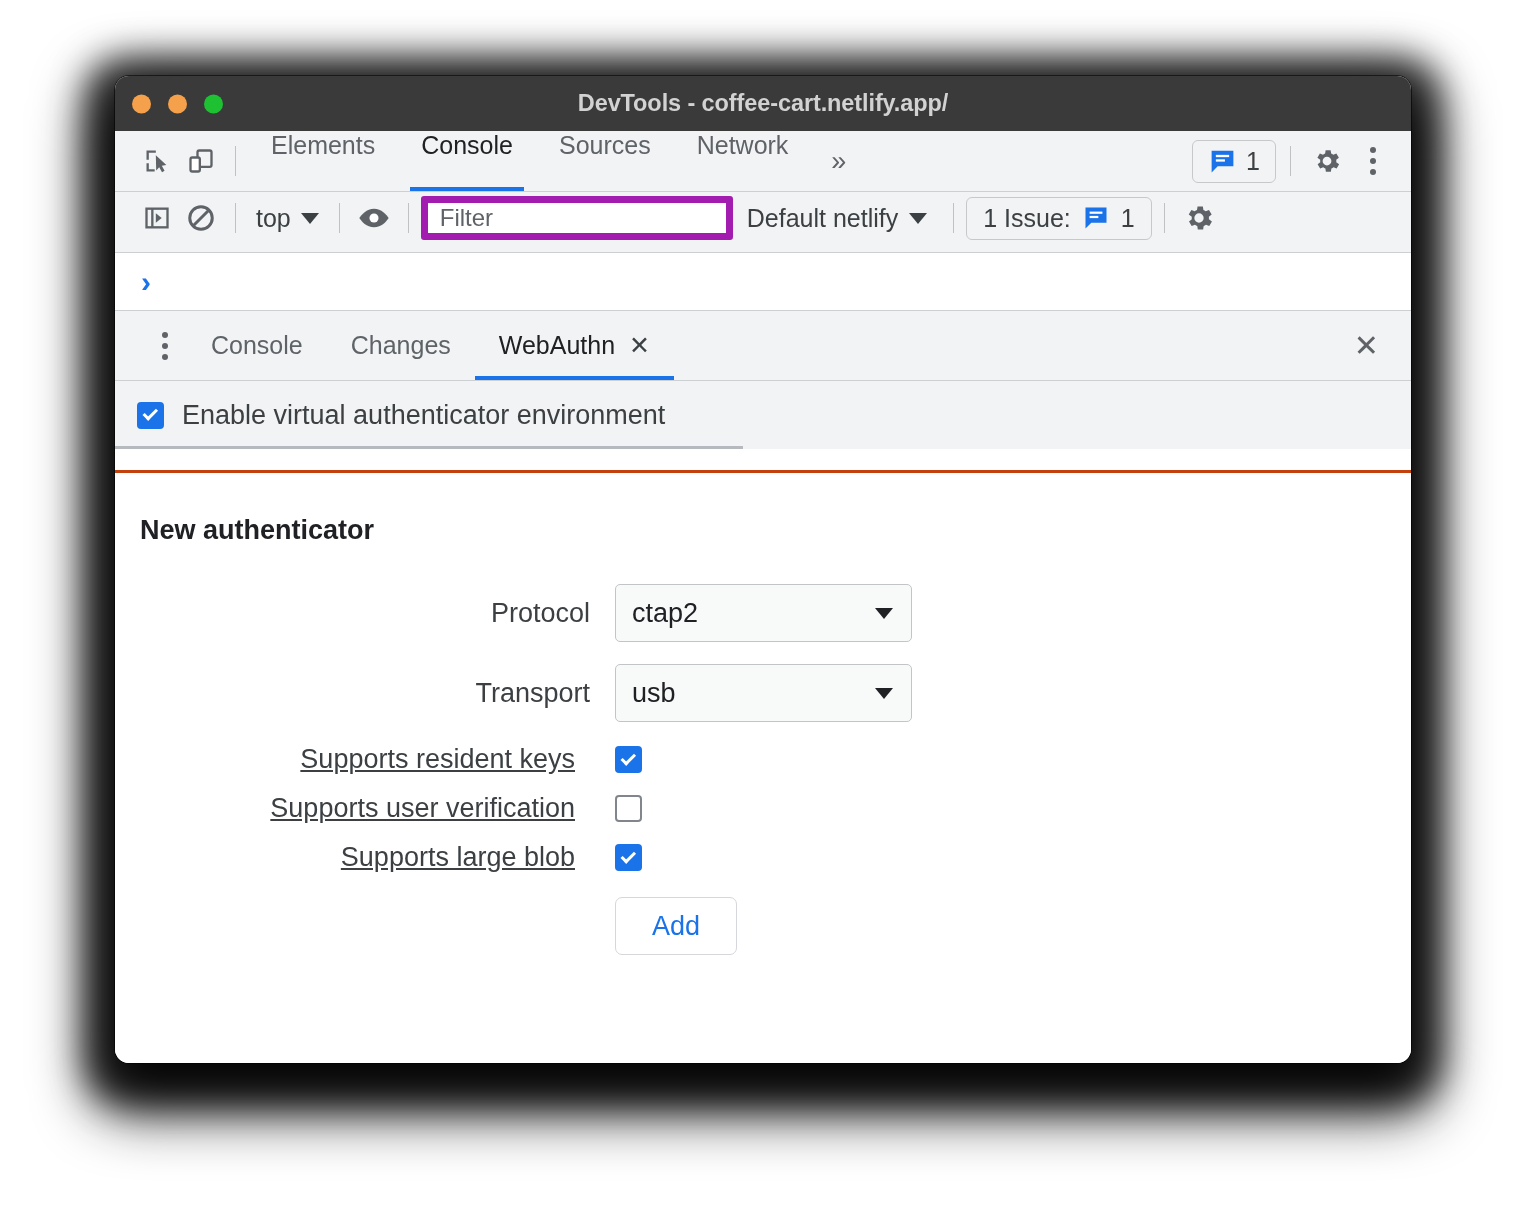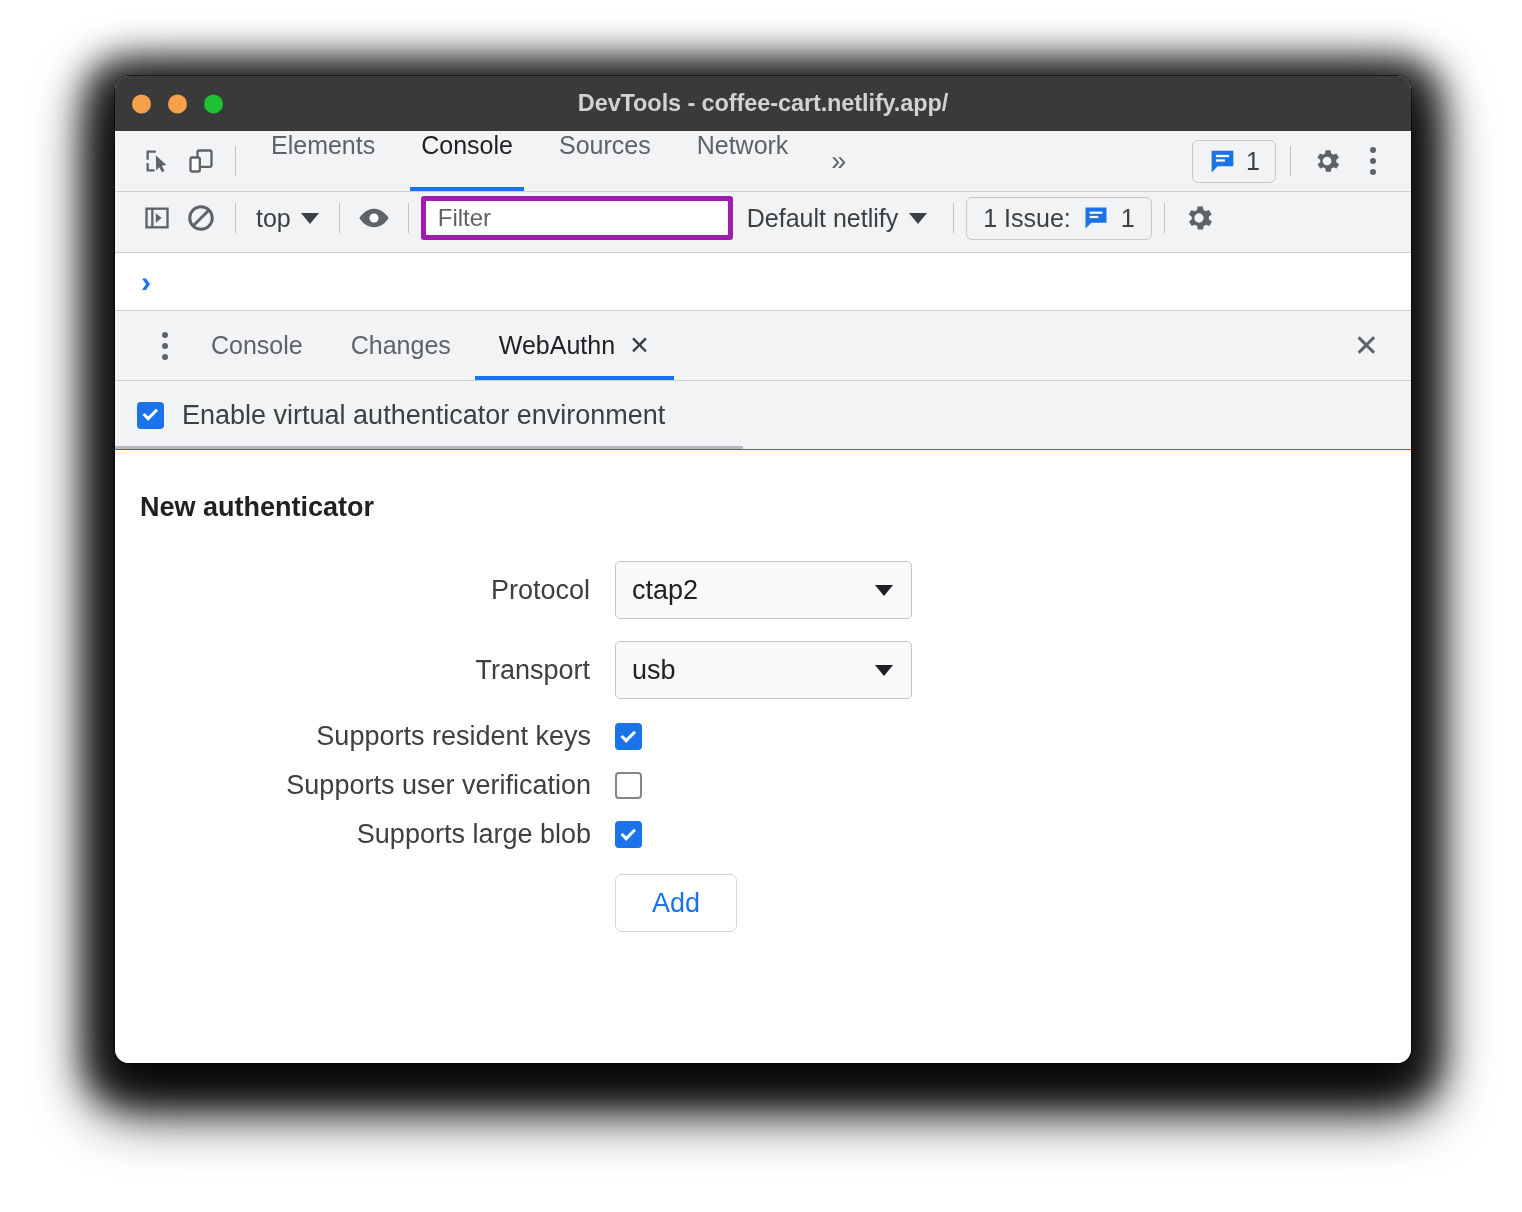--- a/index.html
+++ b/index.html
@@ -104,21 +104,21 @@
     border-bottom: 1px solid #cdd0d3;
     display: flex;
     align-items: center;
     padding: 0 16px 8px 20px;
   }
   .ctx-select { display: flex; align-items: center; gap: 10px; font-size: 25px; color: #3c4043; padding: 0 8px; }
   .caret { width: 0; height: 0; border-left: 9px solid transparent; border-right: 9px solid transparent; border-top: 11px solid #3c4043; }
   #filter-input {
     width: 312px; height: 44px;
     background: #ffffff;
-    border: 5px solid #a21caf;
+    border: 7px solid #a21caf;
     border-radius: 3px;
     font-size: 24px;
     color: #5f6368;
     padding: 0 12px;
     font-family: "Liberation Sans", sans-serif;
     outline: none;
   }
   #filter-input::placeholder { color: #5f6368; opacity: 1; }
   .levels { display: flex; align-items: center; gap: 11px; font-size: 25px; color: #3c4043; padding: 0 14px; }
   .issue-btn {
@@ -200,21 +200,22 @@
     border-bottom: 3.5px solid #fff;
     transform: rotate(-45deg) translate(1px, -2px);
   }
   #enable-label { font-size: 27px; color: #3c4043; margin-left: 18px; }
 
   
   #webauthn-body {
     background: #ffffff;
     height: calc(100% - 55px - 61px - 61px - 58px - 70px - 68px);
     padding: 42px 0 0 0;
-    border-top: 1px solid #c2410c;
+    border-top: 3px solid #c2410c;
+    margin-top: 21px;
   }
   #section-title {
     font-size: 27px; font-weight: bold; color: #202124;
     margin-left: 25px; margin-bottom: 38px;
   }
   .form-row {
     display: flex; align-items: center;
     margin-bottom: 22px;
   }
   .form-label {
@@ -235,21 +236,21 @@
     color: #202124;
     position: relative;
   }
   .sel .scaret {
     position: absolute; right: 18px;
     width: 0; height: 0;
     border-left: 9px solid transparent; border-right: 9px solid transparent;
     border-top: 11px solid #202124;
   }
   .cb-row { display: flex; align-items: center; margin-bottom: 18px; }
-  .cb-row .form-label { padding-right: 24px; }
+  .cb-row .form-label { padding-right: 40px; text-decoration: underline; }
   #add-row { display: flex; align-items: flex-start; margin-top: 24px; }
   #add-button {
     width: 122px; height: 58px;
     background: #ffffff;
     border: 1px solid #d5d7da;
     border-radius: 7px;
     font-size: 27px;
     color: #1a73e8;
     font-family: "Liberation Sans", sans-serif;
     cursor: pointer;

